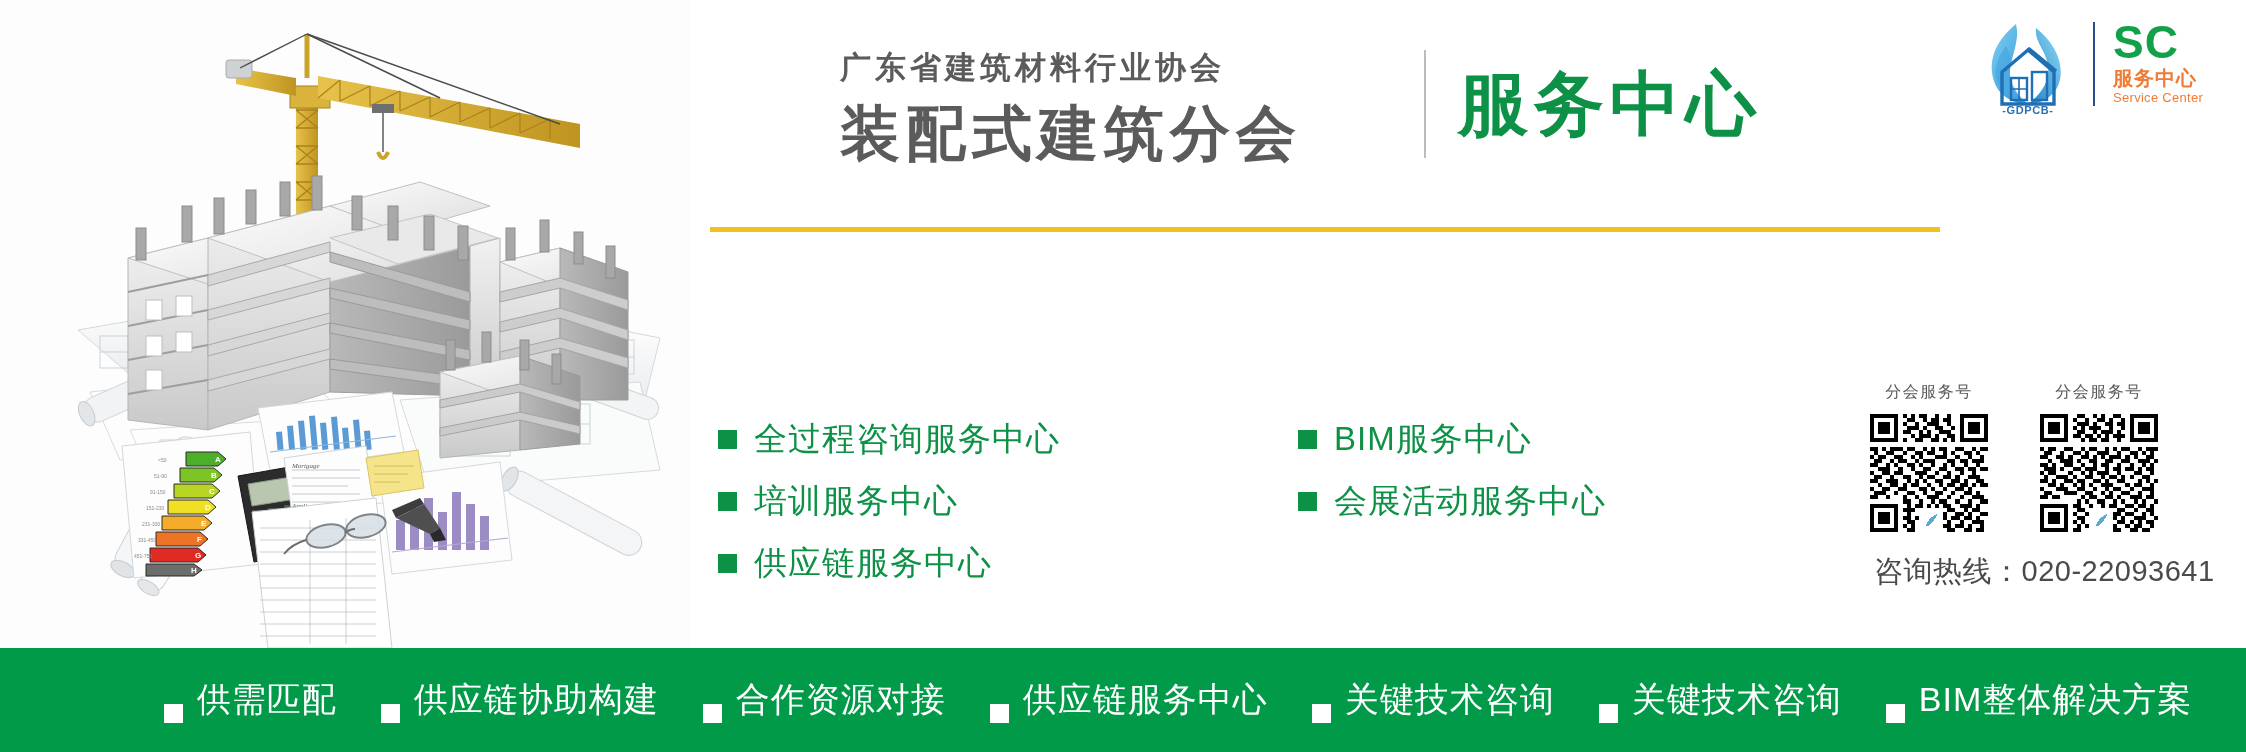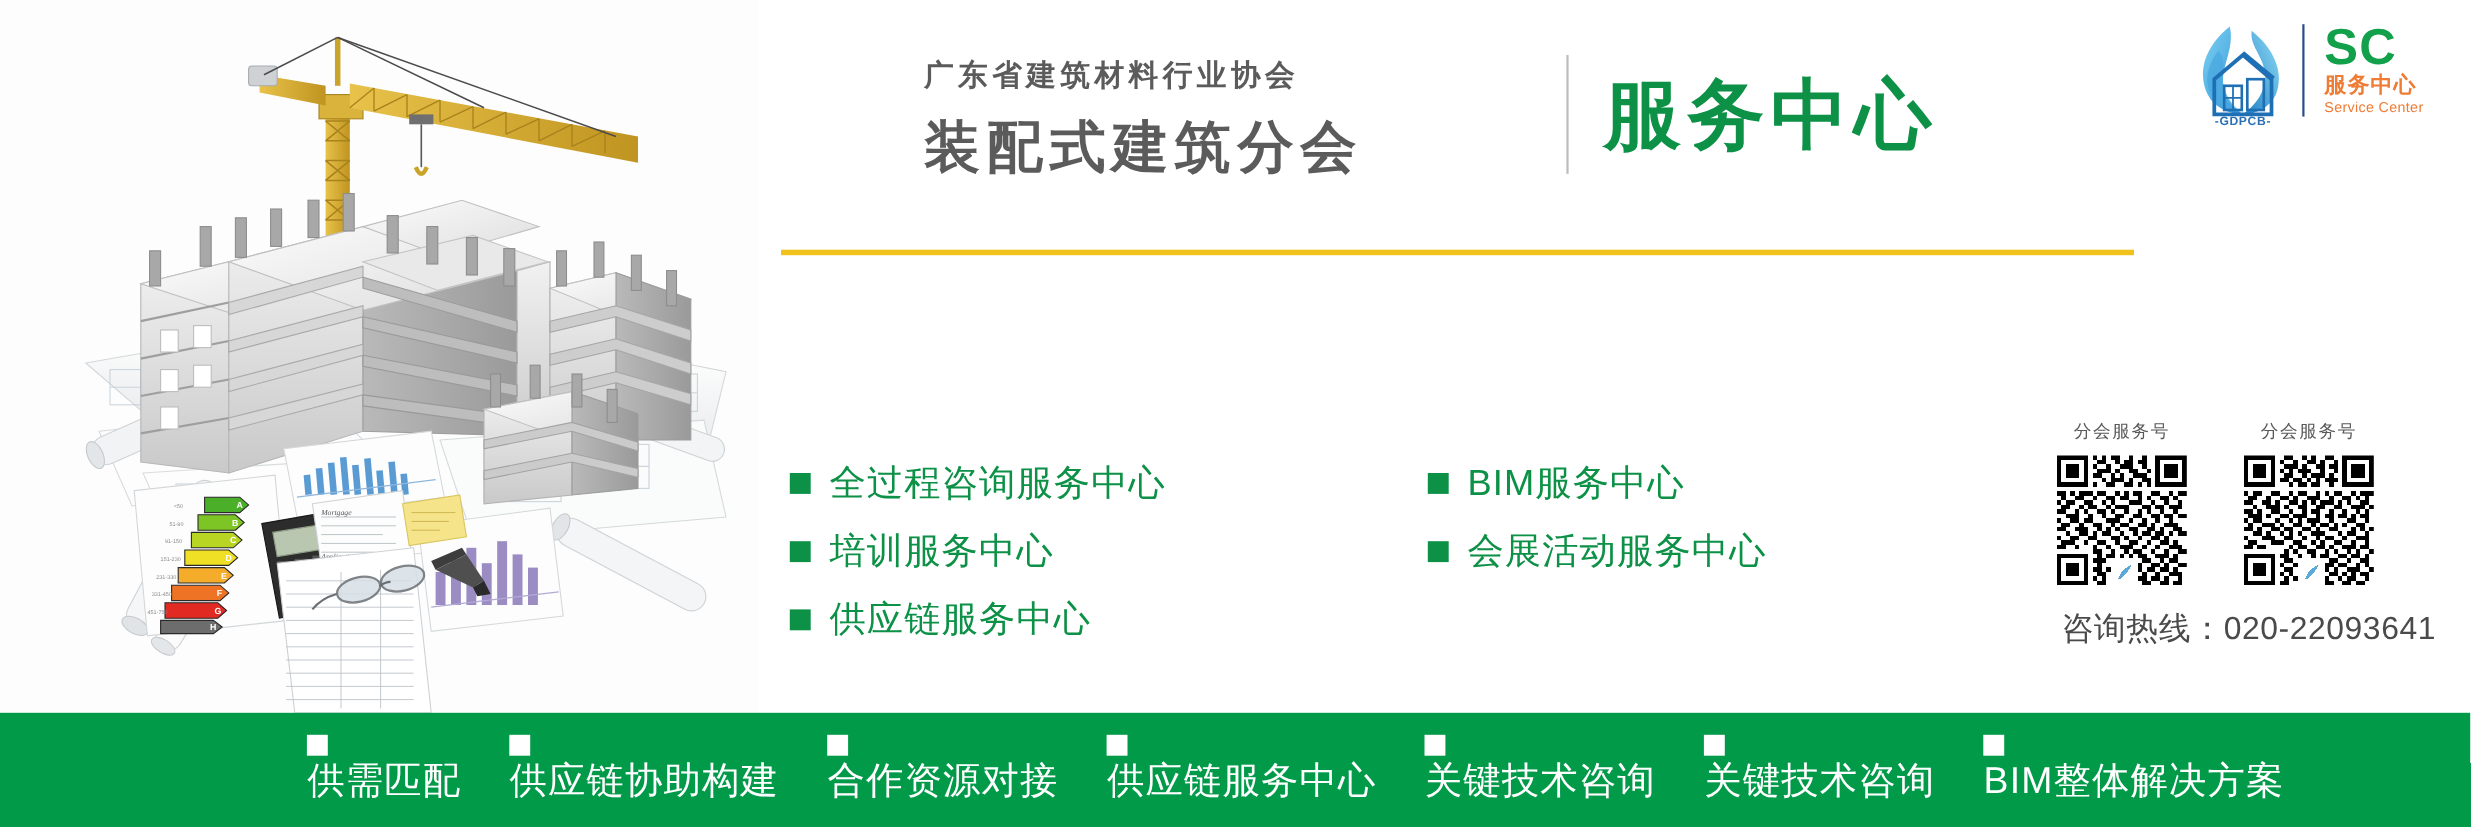--- a/index.html
+++ b/index.html
@@ -31,22 +31,22 @@
     width: 560px; height: 112px;
     display: flex; flex-direction: column;
     justify-content: center;
   }
   .org-line {
     color: #5b5b5b;
     font-weight: bold;
     letter-spacing: 1px;
     white-space: nowrap;
   }
-  .org-line-1 { font-size: 27px; line-height: 46px; letter-spacing: 4px; }
-  .org-line-2 { font-size: 51px; line-height: 58px; letter-spacing: 6px; margin-top: 14px; }
+  .org-line-1 { font-size: 31px; line-height: 46px; letter-spacing: 4px; }
+  .org-line-2 { font-size: 60px; line-height: 58px; letter-spacing: 6px; margin-top: 14px; }
 
   .org-divider {
     position: absolute; left: 1424px; top: 50px;
     width: 2px; height: 108px;
     background: #bcbcbc;
   }
 
   .service-center-hdr {
     position: absolute; left: 1458px; top: 52px;
     font-size: 70px; line-height: 104px;
@@ -96,21 +96,21 @@
     font-size: 33px;
     color: #0d9147;
     letter-spacing: 1px;
   }
 
   
   .logo {
     position: absolute; left: 1975px; top: 12px;
     width: 260px; height: 104px;
   }
-  .logo-mark { position: absolute; left: 12px; top: 0; width: 104px; height: 104px; }
+  .logo-mark { position: absolute; left: 1px; top: 0; width: 104px; height: 104px; }
   .logo-sep {
     position: absolute; left: 118px; top: 10px;
     width: 2px; height: 84px; background: #2b4a8b;
   }
   .logo-text { position: absolute; left: 138px; top: 6px; width: 124px; }
   .logo-sc {
     font-size: 46px; line-height: 48px;
     font-weight: bold; color: #12a14a;
     letter-spacing: 1px;
   }
@@ -146,21 +146,21 @@
   
   .bottom-bar {
     position: absolute; left: 0; top: 648px;
     width: 2246px; height: 104px;
     background: #009a49;
     display: flex; align-items: center;
     justify-content: center;
     gap: 44px;
     padding-left: 110px;
   }
-  .bb-item { display: flex; align-items: flex-start; white-space: nowrap; flex-direction: column; }
+  .bb-item { display: flex; align-items: flex-end; white-space: nowrap; }
   .bb-bullet {
     width: 19px; height: 19px; background: #ffffff;
     margin-right: 14px; flex: 0 0 auto;
   }
   .bb-label {
     font-size: 34px; color: #ffffff; letter-spacing: 1px;
   }
 </style>
 </head>
 <body>

